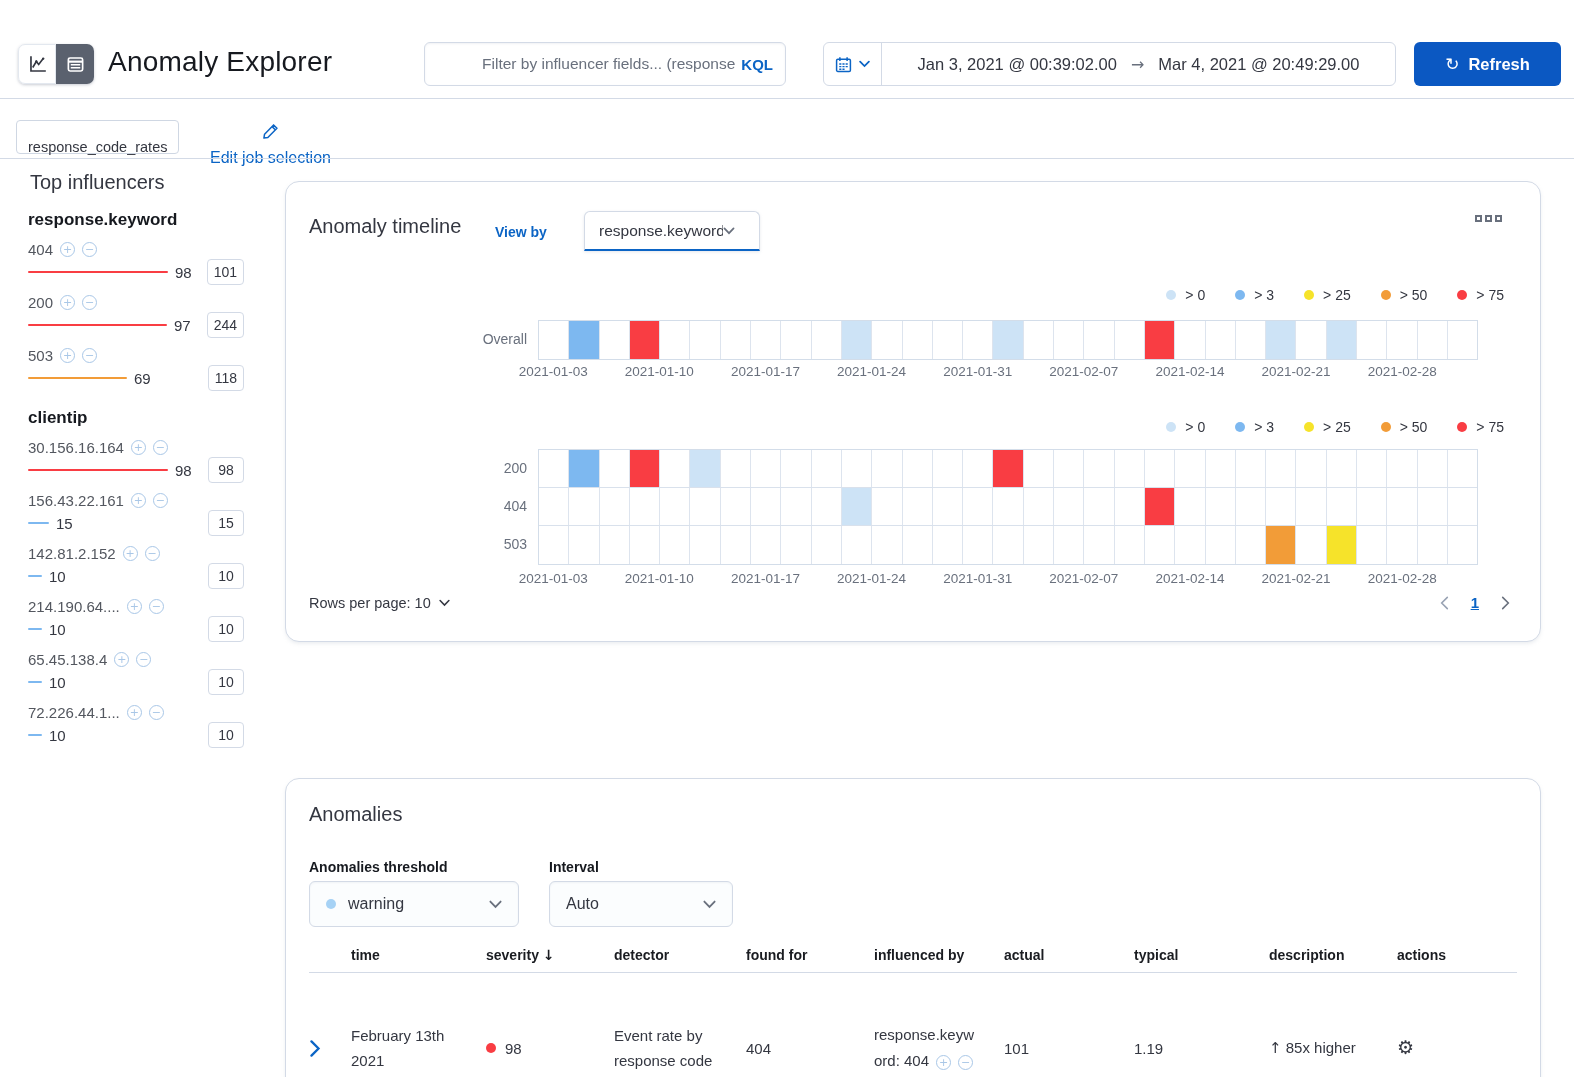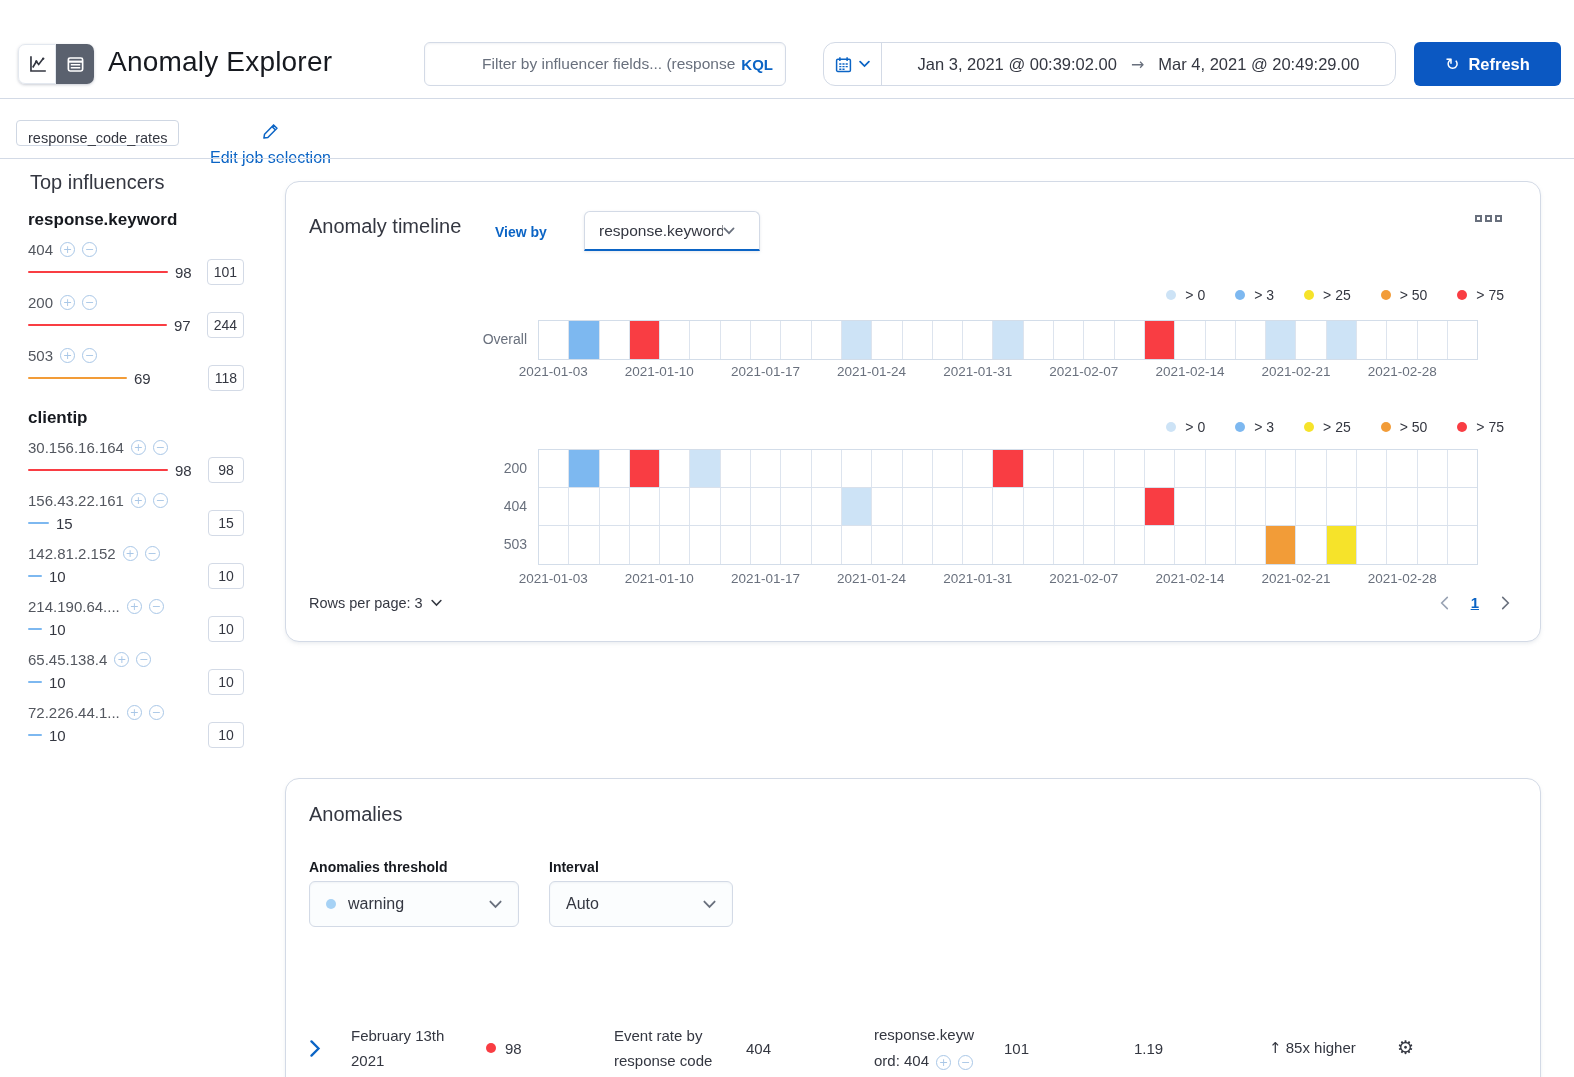--- a/index.html
+++ b/index.html
@@ -18,31 +18,31 @@
 
   .filter-box { position:absolute; left:424px; top:12px; width:362px; height:44px; border:1px solid #d3dae6;
     border-radius:6px; background:#fff; display:flex; align-items:center; padding:0 12px;
     box-shadow:inset 0 1px 2px rgba(160,170,190,.15); }
   .filter-box input { flex:1; border:none; outline:none; font-size:15.5px; color:#343741; min-width:0;
     font-family:"Liberation Sans",sans-serif;text-align:right; }
   .filter-box input::placeholder { color:#69707d; }
   .kql { font-size:15px; font-weight:700; color:#0b64c5; margin-left:6px; }
 
   .date-bar { position:absolute; left:823px; top:12px; width:573px; height:44px; border:1px solid #d3dae6;
-    border-radius:12px; background:#fff; display:flex; align-items:stretch; }
+    border-radius:6px; background:#fff; display:flex; align-items:stretch; }
   .cal-seg { width:58px; border-right:1px solid #d3dae6; display:flex; align-items:center; justify-content:center; gap:7px; cursor:pointer; }
   .date-text { flex:1; display:flex; align-items:center; justify-content:center; gap:14px; font-size:16.5px; color:#343741; }
   .date-arrow { color:#69707d; font-size:16px; font-family:"DejaVu Sans",sans-serif; }
 
   .refresh-btn { position:absolute; left:1414px; top:12px; width:147px; height:44px; background:#0b58c2; color:#fff;
     border:none; border-radius:6px; font-size:16.5px; font-weight:600; display:flex; align-items:center;
     justify-content:center; gap:9px; cursor:pointer; font-family:"Liberation Sans",sans-serif; }
   .refresh-glyph { font-family:"DejaVu Sans",sans-serif; font-size:17px; font-weight:400; }
 
-  .job-badge { position:absolute; left:16px; top:90px; height:26px; line-height:27px; padding:4px 11px;
+  .job-badge { position:absolute; left:16px; top:90px; height:34px; line-height:27px; padding:13px 11px;
     border:1px solid #cfd7e3; border-radius:4px; font-size:14.5px; color:#343741; background:#fff; }
   .edit-link { position:absolute; left:210px; top:93px; display:flex; align-items:center; gap:9px; cursor:pointer;flex-direction:column; }
   .edit-link span { font-size:16px; color:#0b64c5; }
 
   
   .sb-title { position:absolute; left:30px; top:141px; font-size:20px; color:#343741; font-weight:400; }
   .sidebar { position:absolute; left:28px; top:180px; width:216px; }
   .inf-group-title { font-size:17px; font-weight:700; color:#16191f; margin-bottom:8px; }
   .inf-item { position:relative; height:53px; }
   .inf-top { display:flex; align-items:center; height:22px; }
@@ -541,21 +541,21 @@
         <span style="left: 285.548px;">2021-01-24</span>
         <span style="left: 391.677px;">2021-01-31</span>
         <span style="left: 497.806px;">2021-02-07</span>
         <span style="left: 603.935px;">2021-02-14</span>
         <span style="left: 710.065px;">2021-02-21</span>
         <span style="left: 816.194px;">2021-02-28</span>
       </div>
 
     <div class="tl-footer">
       <div class="rpp">
-        <span>Rows per page: 3</span>
+        <span>Rows per page: 10</span>
         <span>
           <svg width="11" height="8" viewBox="0 0 10 7">
               <path d="M1 1.2 5 5.4 9 1.2" fill="none" stroke="#343741" stroke-width="1.4" stroke-linecap="round"></path>
             </svg>
         </span>
       </div>
       <div class="pager">
         <span>
           <svg width="9" height="14" viewBox="0 0 8 12">
               <path d="M6.5 1 1.5 6l5 5" fill="none" stroke="#98a2b3" stroke-width="1.4" stroke-linecap="round"></path>
@@ -589,20 +589,32 @@
     </div>
     <div class="form-select" style="left:263px;width:184px">
       <span class="sel-text">Auto</span>
       <span>
         <svg width="13" height="9" viewBox="0 0 10 7">
             <path d="M1 1.2 5 5.4 9 1.2" fill="none" stroke="#69707d" stroke-width="1.4" stroke-linecap="round"></path>
           </svg>
       </span>
     </div>
 
+    <div class="am-grid am-head">
+      <div></div>
+      <div>time</div>
+      <div><span>severity</span> <span class="arrow-glyph">↓</span></div>
+      <div>detector</div>
+      <div>found for</div>
+      <div>influenced by</div>
+      <div>actual</div>
+      <div>typical</div>
+      <div>description</div>
+      <div>actions</div>
+    </div>
 
     <div class="am-grid am-row">
       <div class="expander">
         <svg width="12" height="17" viewBox="0 0 8 12">
             <path d="M1.5 1l5 5-5 5" fill="none" stroke="#0b64c5" stroke-width="1.6" stroke-linecap="round"></path>
           </svg>
       </div>
       <div class="am-cell">February 13th 2021</div>
       <div class="am-cell sev-val">
         <span class="dot" id="row-sev-dot" style="background: rgb(249, 61, 67);"></span>

